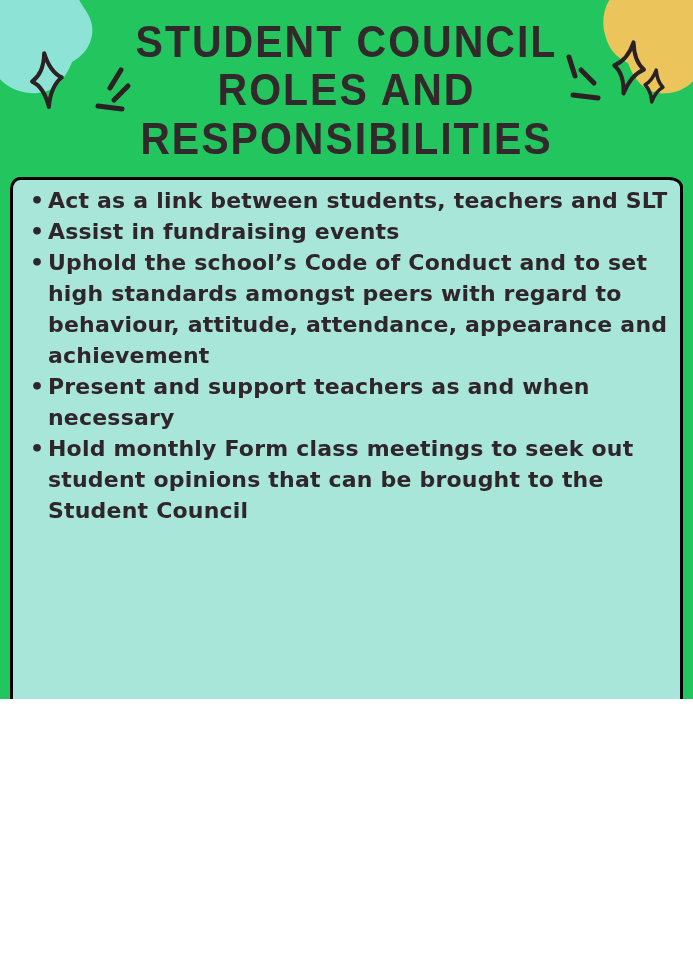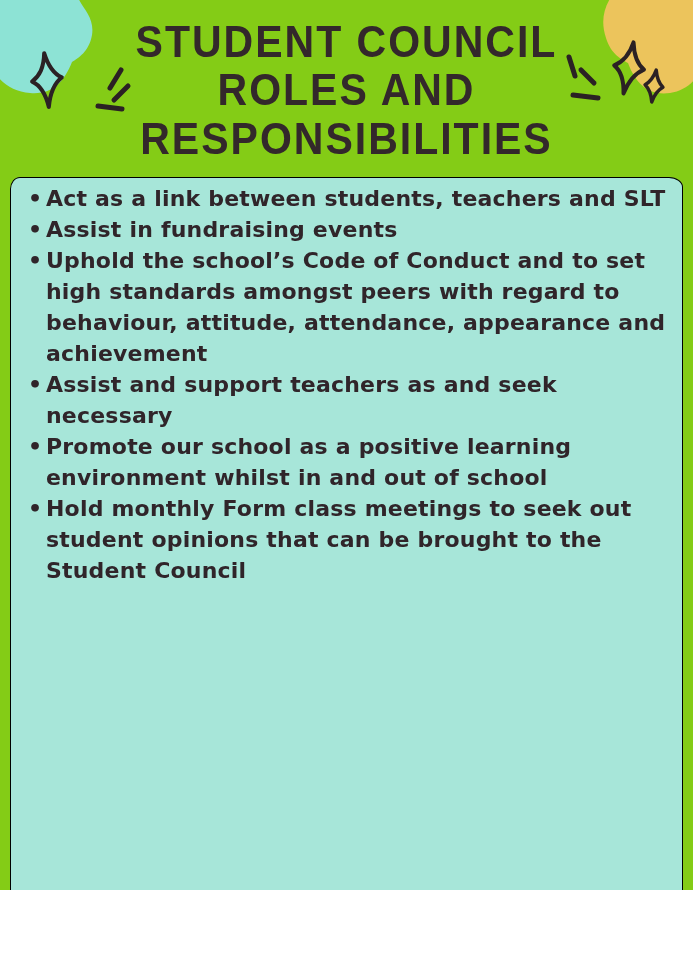--- a/index.html
+++ b/index.html
@@ -1,20 +1,20 @@
 <!DOCTYPE html>
 <html><head>
 <meta charset="utf-8">
 <style>
   html, body { margin: 0; padding: 0; }
   .page {
     position: relative;
     width: 693px;
-    height: 890px;
-    background: #84cc16;
+    height: 699px;
+    background: #22c55e;
     overflow: hidden;
     font-family: "DejaVu Sans", sans-serif;
   }
 
   
   .corner-svg { position: absolute; }
   #tl-deco { top: 0; left: 0; }
   #tr-deco { top: 0; right: 0; }
 
   
@@ -37,21 +37,21 @@
 
   
   .panel {
     position: absolute;
     left: 10px;
     top: 177px;
     width: 673px;
     height: 783px;
     box-sizing: border-box;
     background: #a7e6d9;
-    border: 1px solid #000000;
+    border: 3px solid #000000;
     border-radius: 10px 14px 12px 16px / 12px 10px 16px 12px;
     padding: 5px 10px 4px 8px;
     overflow: hidden;
   }
   .roles-list {
     margin: 0;
     padding: 0;
     list-style: none;
   }
   .roles-list li {
@@ -102,19 +102,18 @@
     <div class="tline">STUDENT COUNCIL</div>
     <div class="tline">ROLES AND</div>
     <div class="tline">RESPONSIBILITIES</div>
   </div>
 
   <div class="panel">
     <ul class="roles-list">
       <li>Act as a link between students, teachers and SLT</li>
       <li>Assist in fundraising events</li>
       <li>Uphold the school’s Code of Conduct and to set high standards amongst peers with regard to behaviour, attitude, attendance, appearance and achievement</li>
-      <li>Assist and support teachers as and seek necessary</li>
-      <li>Promote our school as a positive learning environment whilst in and out of school</li>
+      <li>Present and support teachers as and when necessary</li>
       <li>Hold monthly Form class meetings to seek out student opinions that can be brought to the Student Council</li>
     </ul>
   </div>
 
 </div>
 
 </body></html>

